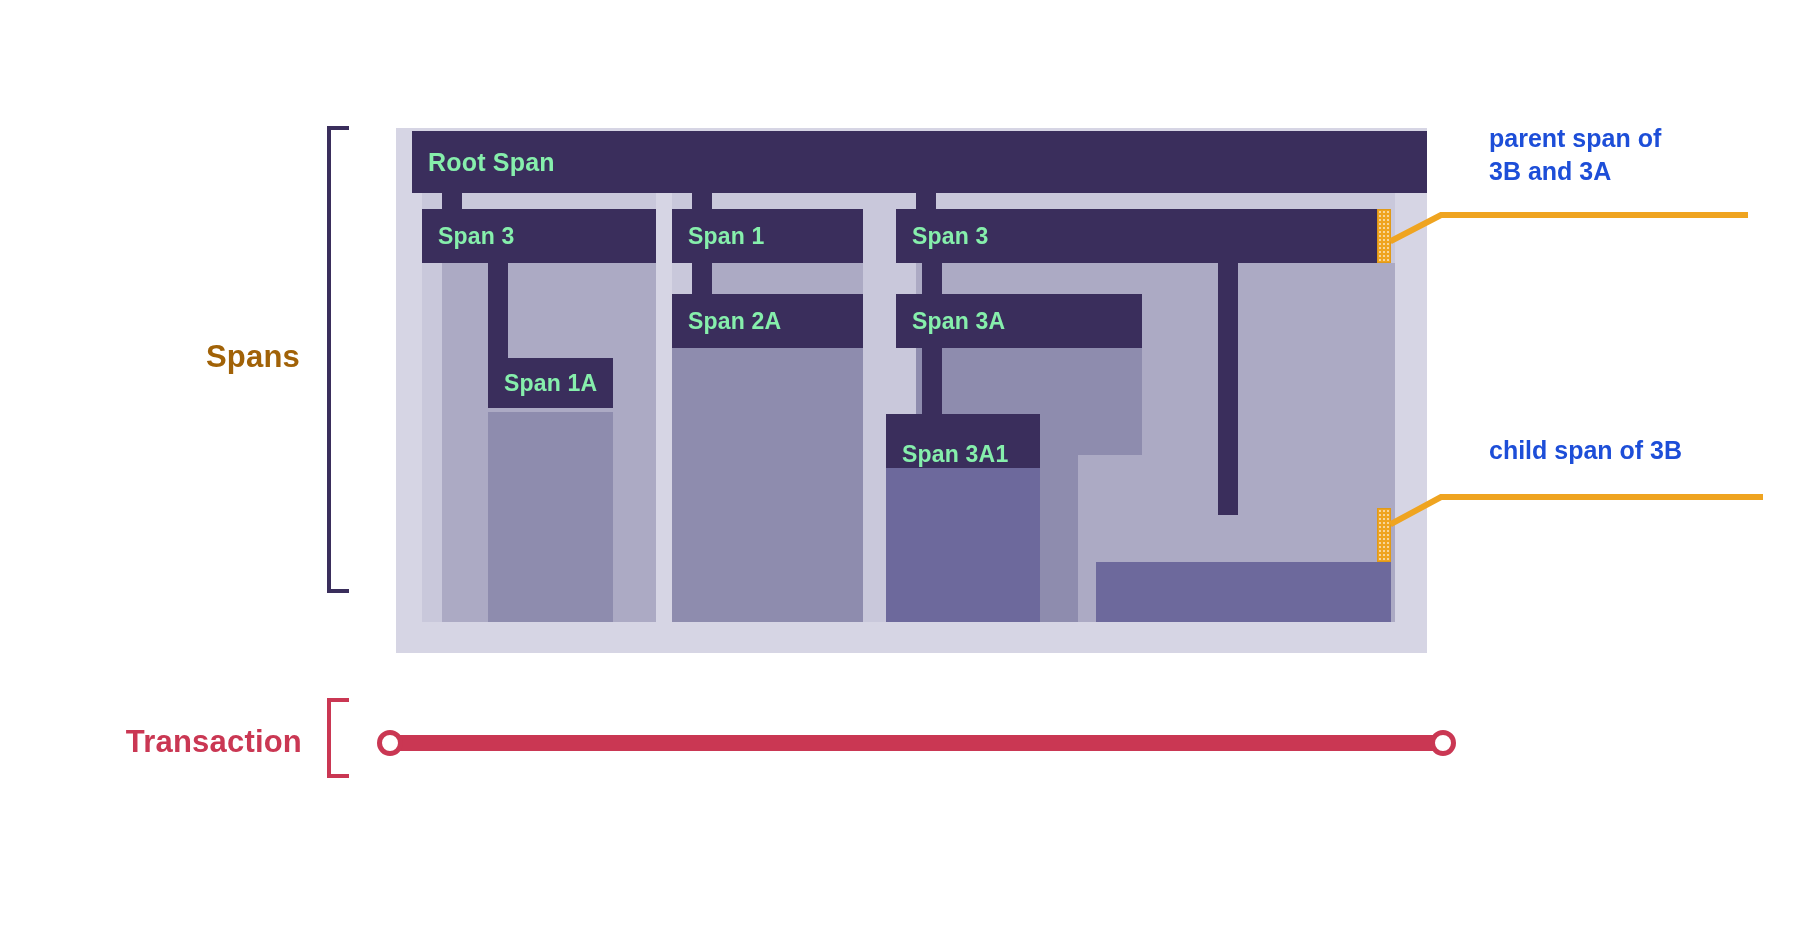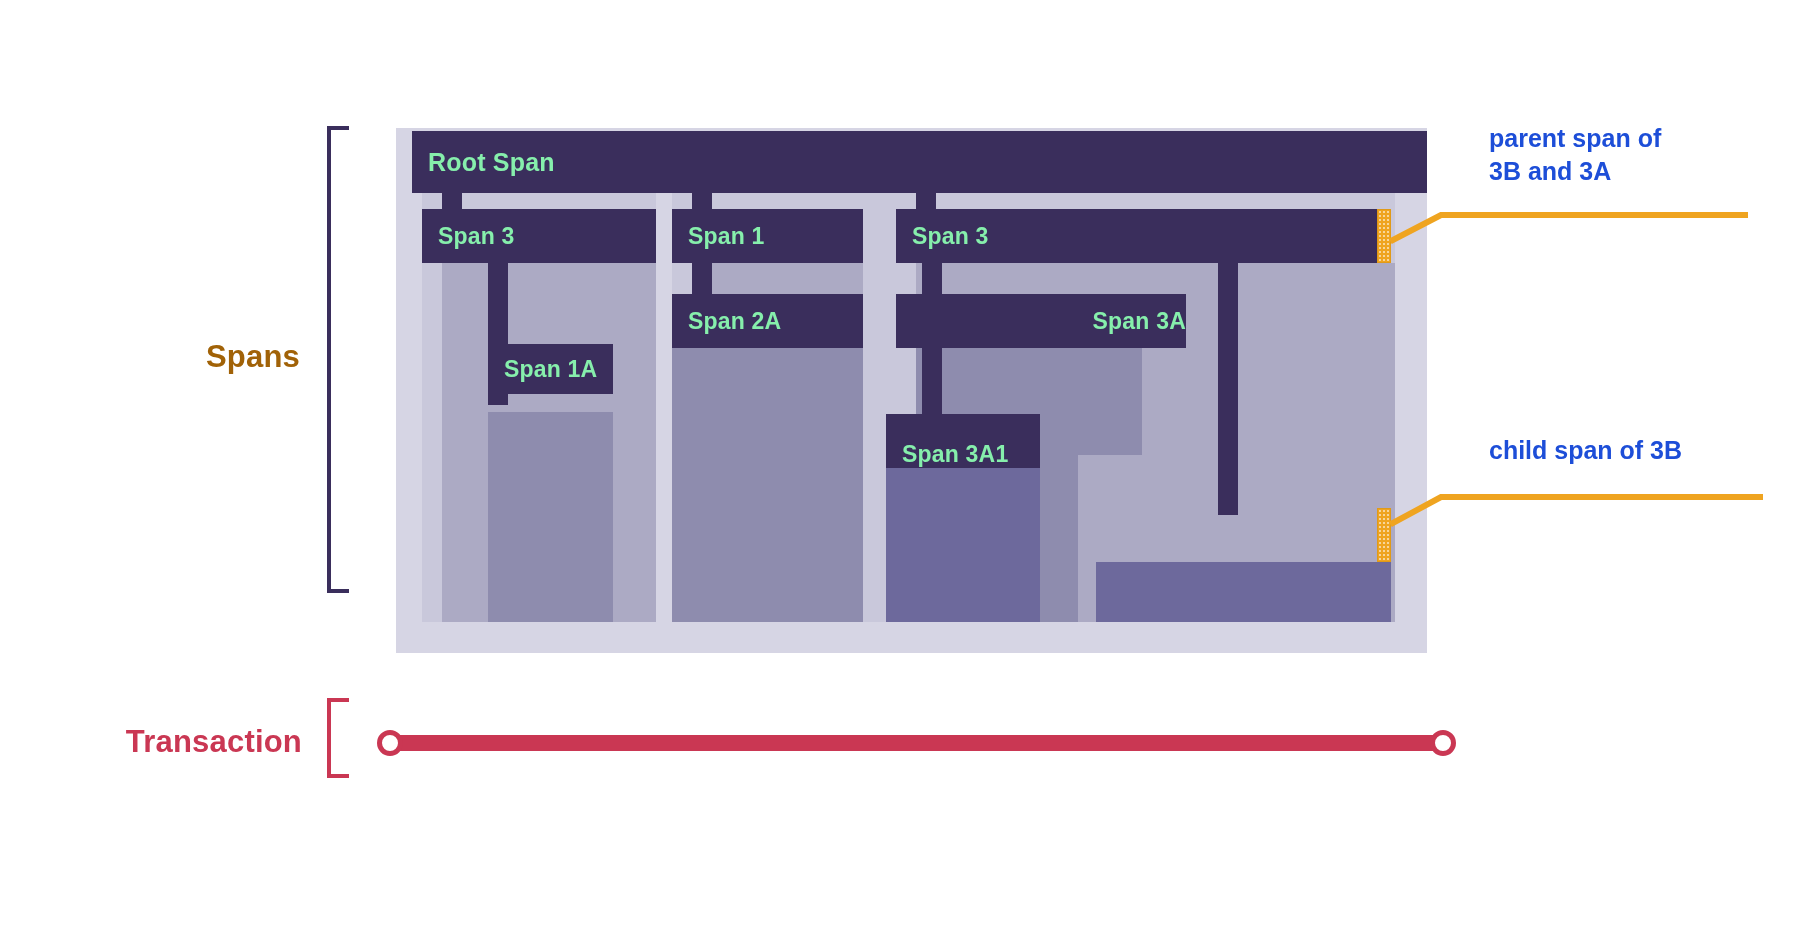--- a/index.html
+++ b/index.html
@@ -175,21 +175,21 @@
     <div class="connector" style="left:46px; top:65px; width:20px; height:38px;"></div>
 
     <div class="sbar" style="left:26px; top:81px; width:234px; height:54px;">
       <span>Span 3</span>
     </div>
 
     <div class="sbody" style="left:46px; top:135px; width:214px; height:359px; background:#acaac4;"></div>
 
     <div class="connector" style="left:92px; top:135px; width:20px; height:142px;"></div>
 
-    <div class="sbar" style="left:92px; top:216px; width:125px; height:50px;">
+    <div class="sbar" style="left:92px; top:230px; width:125px; height:50px;">
       <span>Span 1A</span>
     </div>
 
     <div class="sbody" style="left:92px; top:284px; width:125px; height:210px; background:#8e8cae;"></div>
 
     <div class="sbody" style="left:276px; top:65px; width:234px; height:429px; background:#c9c8db;"></div>
     <div class="connector" style="left:296px; top:65px; width:20px; height:38px;"></div>
     <div class="sbar" style="left:276px; top:81px; width:191px; height:54px;">
       <span>Span 1</span>
     </div>
@@ -207,21 +207,21 @@
     </div>
 
     <div class="marker" style="left:981px; top:81px; width:14px; height:54px;"></div>
 
     <div class="sbody" style="left:520px; top:135px; width:479px; height:359px; background:#acaac4;"></div>
 
     <div class="connector" style="left:526px; top:135px; width:20px; height:58px;"></div>
 
     <div class="connector" style="left:822px; top:135px; width:20px; height:320px;"></div>
 
-    <div class="sbar" style="left:500px; top:166px; width:290px; height:54px;justify-content:flex-end;">
+    <div class="sbar" style="left:500px; top:166px; width:246px; height:54px;">
       <span>Span 3A</span>
     </div>
     <div class="sbody" style="left:520px; top:220px; width:226px; height:274px; background:#8e8cae;"></div>
     <div class="connector" style="left:526px; top:220px; width:20px; height:105px;"></div>
     <div class="sbar" style="left:490px; top:286px; width:154px; height:54px;align-items:flex-end;">
       <span>Span 3A1</span>
     </div>
     <div class="sbody" style="left:490px; top:340px; width:154px; height:154px; background:#6d699c;"></div>
 
     <div class="sbody" style="left:682px; top:327px; width:195px; height:167px; background:#acaac4;"></div>

